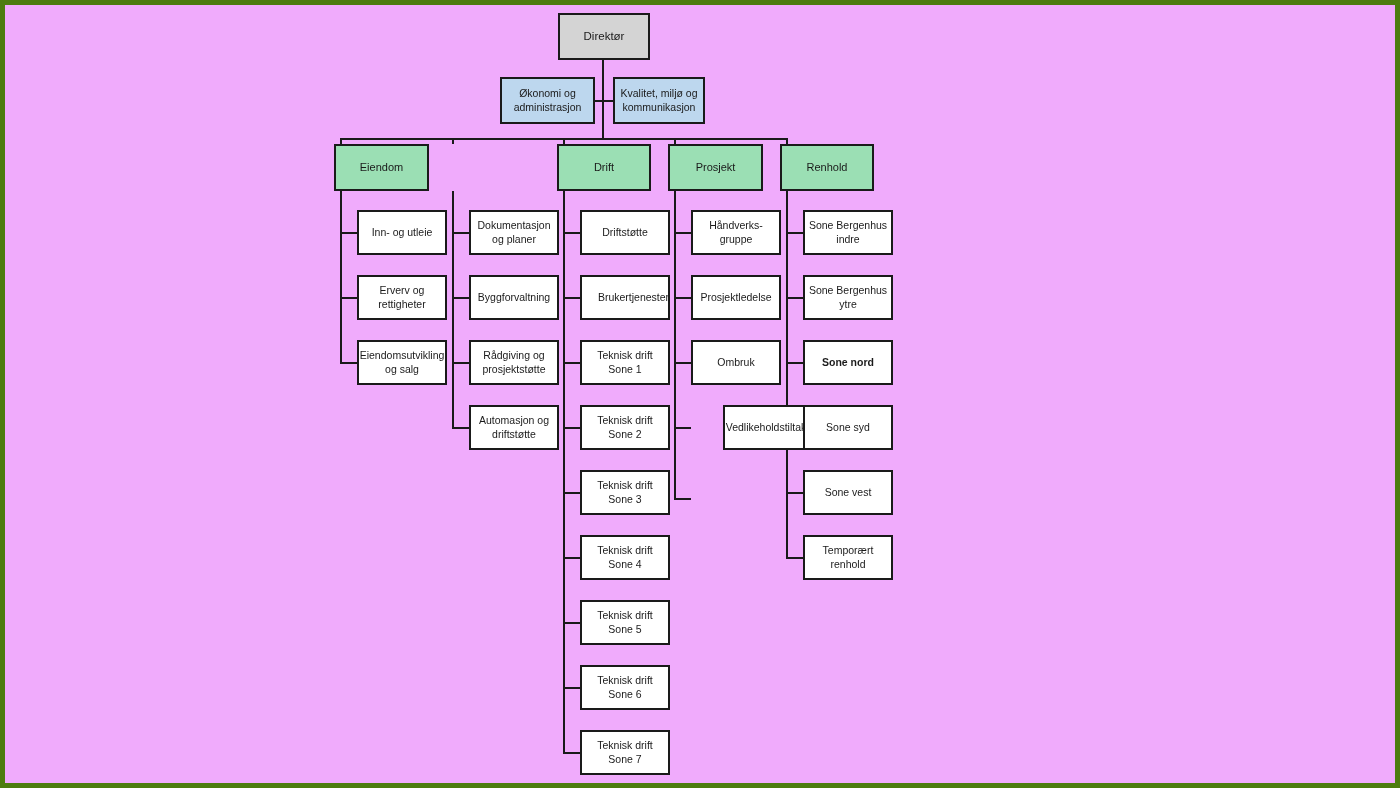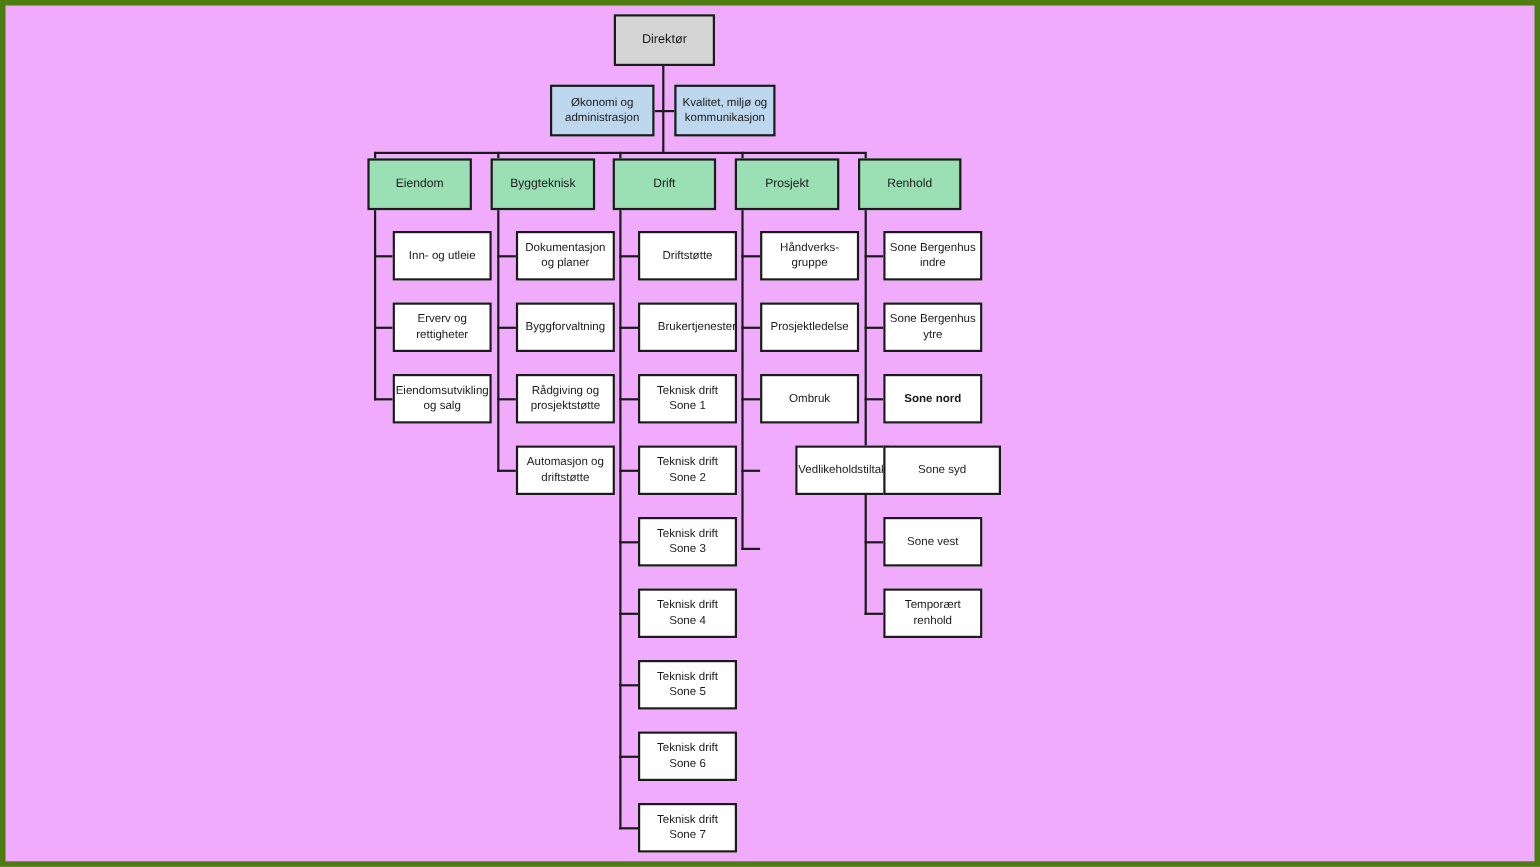--- a/index.html
+++ b/index.html
@@ -59,21 +59,20 @@
     <div class="node " style="left: 352px; top: 205px; width: 90px; height: 45px;"><span>Inn- og utleie</span></div>
     <div class="line" style="left: 335px; top: 226.5px; width: 17px; height: 2px;"></div>
     <div class="node " style="left: 352px; top: 270px; width: 90px; height: 45px;"><span>Erverv og
 rettigheter</span></div>
     <div class="line" style="left: 335px; top: 291.5px; width: 17px; height: 2px;"></div>
     <div class="node " style="left: 352px; top: 335px; width: 90px; height: 45px;"><span>Eiendomsutvikling
 og salg</span></div>
     <div class="line" style="left: 335px; top: 356.5px; width: 17px; height: 2px;"></div>
     <div class="line" style="left: 335px; top: 186px; width: 2px; height: 172.5px;"></div>
     <div class="line" style="left: 447px; top: 133px; width: 2px; height: 6px;"></div>
-    <div class="node dept" style="left: 441px; top: 139px; width: 95px; height: 47px;"><span>Byggteknisk</span></div>
     <div class="node " style="left: 464px; top: 205px; width: 90px; height: 45px;"><span>Dokumentasjon
 og planer</span></div>
     <div class="line" style="left: 447px; top: 226.5px; width: 17px; height: 2px;"></div>
     <div class="node " style="left: 464px; top: 270px; width: 90px; height: 45px;"><span>Byggforvaltning</span></div>
     <div class="line" style="left: 447px; top: 291.5px; width: 17px; height: 2px;"></div>
     <div class="node " style="left: 464px; top: 335px; width: 90px; height: 45px;"><span>Rådgiving og
 prosjektstøtte</span></div>
     <div class="line" style="left: 447px; top: 356.5px; width: 17px; height: 2px;"></div>
     <div class="node " style="left: 464px; top: 400px; width: 90px; height: 45px;"><span>Automasjon og
 driftstøtte</span></div>
@@ -123,21 +122,21 @@
     <div class="line" style="left: 781px; top: 133px; width: 2px; height: 6px;"></div>
     <div class="node dept" style="left: 775px; top: 139px; width: 94px; height: 47px;"><span>Renhold</span></div>
     <div class="node " style="left: 798px; top: 205px; width: 90px; height: 45px;"><span>Sone Bergenhus
 indre</span></div>
     <div class="line" style="left: 781px; top: 226.5px; width: 17px; height: 2px;"></div>
     <div class="node " style="left: 798px; top: 270px; width: 90px; height: 45px;"><span>Sone Bergenhus
 ytre</span></div>
     <div class="line" style="left: 781px; top: 291.5px; width: 17px; height: 2px;"></div>
     <div class="node " style="left: 798px; top: 335px; width: 90px; height: 45px; font-weight: bold;"><span>Sone nord</span></div>
     <div class="line" style="left: 781px; top: 356.5px; width: 17px; height: 2px;"></div>
-    <div class="node " style="left: 798px; top: 400px; width: 107px; height: 45px;"><span>Sone syd</span></div>
+    <div class="node " style="left: 798px; top: 400px; width: 90px; height: 45px;"><span>Sone syd</span></div>
     <div class="line" style="left: 781px; top: 421.5px; width: 17px; height: 2px;"></div>
     <div class="node " style="left: 798px; top: 465px; width: 90px; height: 45px;"><span>Sone vest</span></div>
     <div class="line" style="left: 781px; top: 486.5px; width: 17px; height: 2px;"></div>
     <div class="node " style="left: 798px; top: 530px; width: 90px; height: 45px;"><span>Temporært
 renhold</span></div>
     <div class="line" style="left: 781px; top: 551.5px; width: 17px; height: 2px;"></div>
     <div class="line" style="left: 781px; top: 186px; width: 2px; height: 367.5px;"></div>
   </div>
 
 </body></html>

